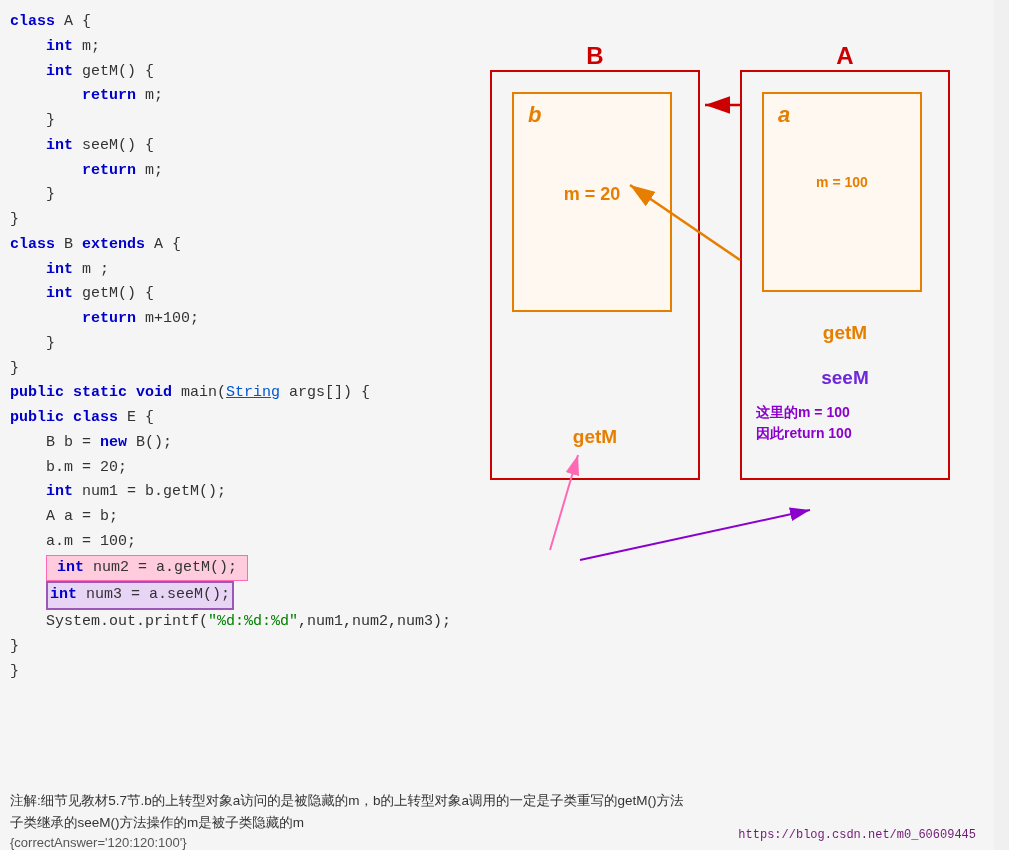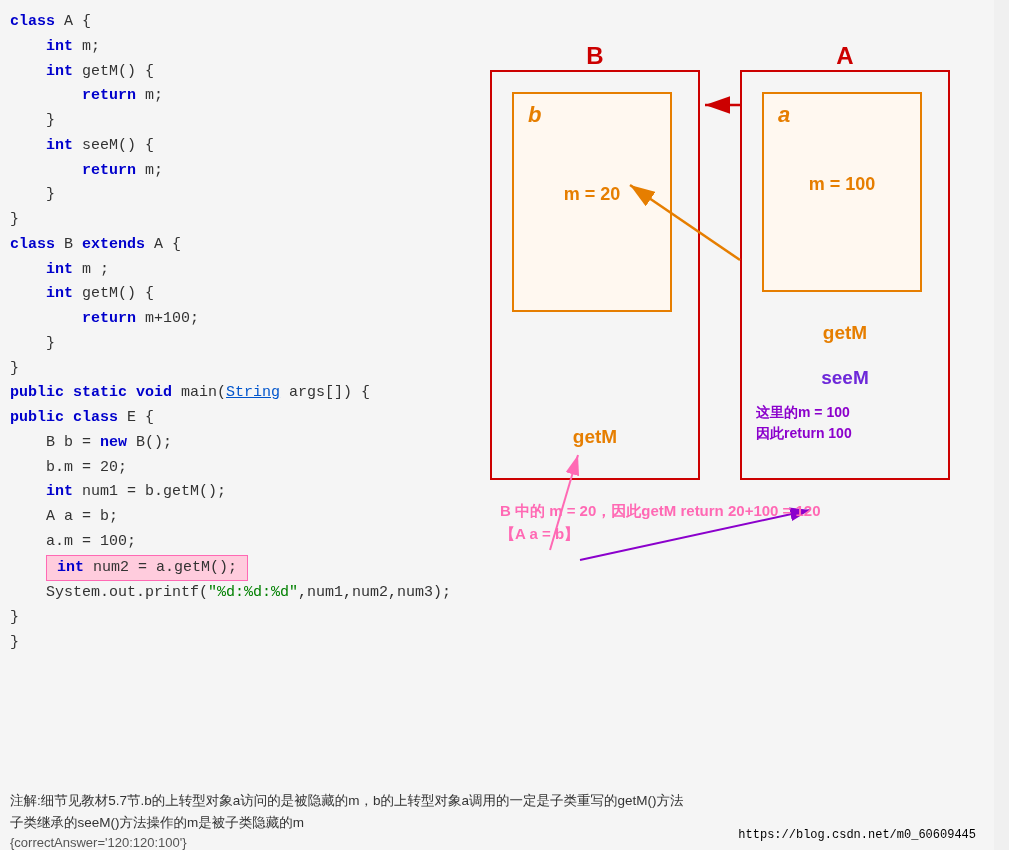--- a/index.html
+++ b/index.html
@@ -159,21 +159,21 @@
       font-weight: bold;
       font-family: Arial, sans-serif;
       font-style: italic;
     }
     .obj-a-val {
       position: absolute;
       top: 80px;
       left: 50%;
       transform: translateX(-50%);
       color: #e67e00;
-      font-size: 18px;
+      font-size: 14px;
       font-weight: bold;
       font-family: Arial, sans-serif;
       white-space: nowrap;
     }
 
     
     .getM-a-label {
       position: absolute;
       top: 250px;
       left: 50%;
@@ -240,21 +240,21 @@
       line-height: 1.6;
     }
     .answer-line {
       color: #555;
       font-size: 13px;
     }
     .watermark {
       position: absolute;
       bottom: 8px;
       right: 18px;
-      color: #000000;
+      color: #701a75;
       font-size: 12px;
       margin-left: 27px;
     }
   </style>
 </head>
 <body>
 
 <div class="main-container">
 
   <div class="code-section">
@@ -278,20 +278,21 @@
 
     <div class="code-line"><span class="kw">public static void</span> main(<span style="text-decoration:underline;color:#0055cc">String</span> args[]) {</div>
     <div class="code-line"><span class="kw">public class</span> E {</div>
     <div class="code-line">    B b = <span class="kw">new</span> B();</div>
     <div class="code-line">    b.m = 20;</div>
     <div class="code-line">    <span class="kw">int</span> num1 = b.getM();</div>
     <div class="code-line">    A a = b;</div>
     <div class="code-line">    a.m = 100;</div>
 
     <div class="code-line">    <span class="highlight-pink"><span class="kw">int</span> num2 = a.getM();</span></div>
+    <div class="code-line">    <span class="highlight-purple"><span class="kw">int</span> num3 = a.seeM();</span></div>
     <div class="code-line">    System.out.printf(<span style="color:#008000">"%d:%d:%d"</span>,num1,num2,num3);</div>
     <div class="code-line">}</div>
     <div class="code-line">}</div>
   </div>
 
   <div class="diagram-area">
 
     <div class="box-B">
       <div class="box-B-label">B</div>
 
@@ -340,24 +341,20 @@
 
       <line x1="310" y1="55" x2="275" y2="55" stroke="#cc0000" stroke-width="2.5" marker-end="url(#arrowRed)"></line>
 
       <line x1="310" y1="210" x2="200" y2="135" stroke="#e67e00" stroke-width="2.5" marker-end="url(#arrowOrange)"></line>
 
       <line x1="120" y1="500" x2="148" y2="405" stroke="#ff69b4" stroke-width="2" marker-end="url(#arrowPink)"></line>
 
       <line x1="150" y1="510" x2="380" y2="460" stroke="#8b00cc" stroke-width="2" marker-end="url(#arrowPurple)"></line>
     </svg>
 
-    <div class="annot-b">
-      <div>B 中的 m = 20，因此getM return 20+100 = 120</div>
-      <div>【A a = b】</div>
-    </div>
 
   </div>
 
   <div class="bottom-notes">
     <div>注解:细节见教材5.7节.b的上转型对象a访问的是被隐藏的m，b的上转型对象a调用的一定是子类重写的getM()方法</div>
     <div>子类继承的seeM()方法操作的m是被子类隐藏的m</div>
     <div class="answer-line">{correctAnswer='120:120:100'}</div>
   </div>
 
   <div class="watermark">https://blog.csdn.net/m0_60609445</div>

